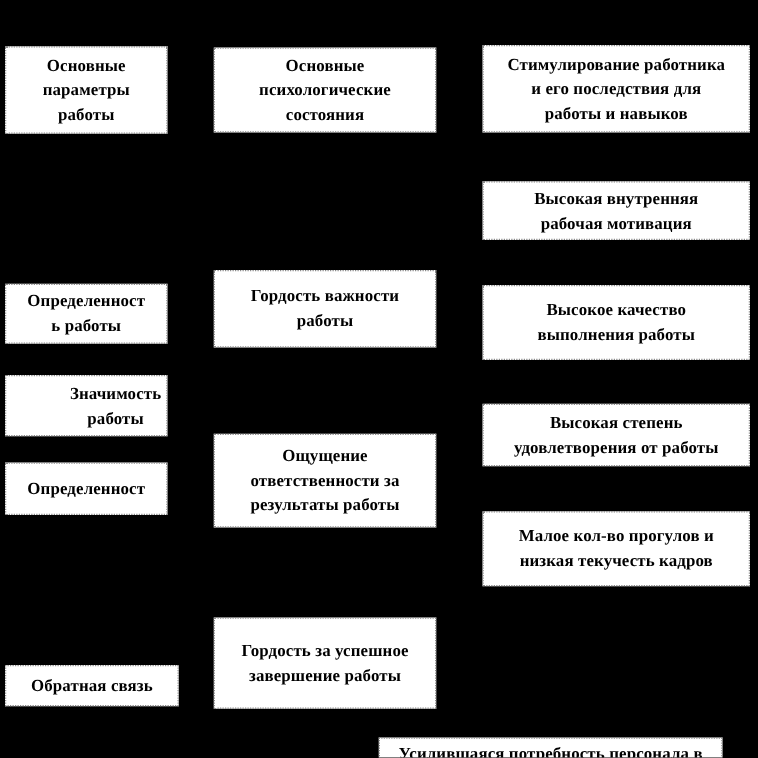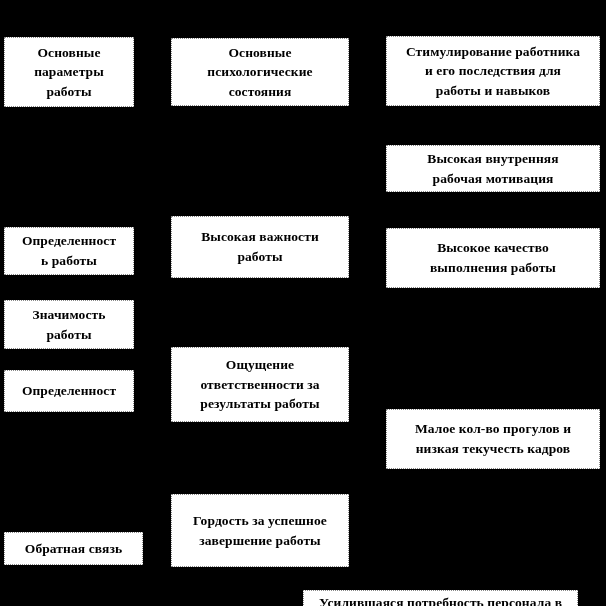--- a/index.html
+++ b/index.html
@@ -57,35 +57,35 @@
 и его последствия для
 работы и навыков</span>
   </div>
 
 
   <div class="box" style="left:4px; top:195px; width:130px; height:48px;">
     <span class="lbl">Определенност
 ь работы</span>
   </div>
 
-  <div class="box" style="left:4px; top:268px; width:130px; height:49px;">
+  <div class="box" style="left:4px; top:268px; width:130px; height:49px;justify-content:flex-end;">
     <span class="lbl">Значимость
 работы</span>
   </div>
 
   <div class="box" style="left:4px; top:338px; width:130px; height:42px;">
     <span class="lbl">Определенност</span>
   </div>
 
   <div class="box" style="left:4px; top:500px; width:139px; height:33px;">
     <span class="lbl">Обратная связь</span>
   </div>
 
   <div class="box" style="left:171px; top:184px; width:178px; height:62px;">
-    <span class="lbl">Высокая важности
+    <span class="lbl">Гордость важности
 работы</span>
   </div>
 
   <div class="box" style="left:171px; top:315px; width:178px; height:75px;">
     <span class="lbl">Ощущение
 ответственности за
 результаты работы</span>
   </div>
 
   <div class="box" style="left:171px; top:462px; width:178px; height:73px;">
@@ -96,20 +96,24 @@
   <div class="box" style="left:386px; top:196px; width:214px; height:60px;">
     <span class="lbl">Высокое качество
 выполнения работы</span>
   </div>
 
   <div class="box" style="left:386px; top:113px; width:214px; height:47px;">
     <span class="lbl">Высокая внутренняя
 рабочая мотивация</span>
   </div>
 
+  <div class="box" style="left:386px; top:291px; width:214px; height:50px;">
+    <span class="lbl">Высокая степень
+удовлетворения от работы</span>
+  </div>
 
   <div class="box" style="left:386px; top:377px; width:214px; height:60px;">
     <span class="lbl">Малое кол-во прогулов и
 низкая текучесть кадров</span>
   </div>
 
   <div class="box" style="left:303px; top:558px; width:275px; height:45px;">
     <span class="lbl">Усилившаяся потребность персонала в
 росте</span>
   </div>

